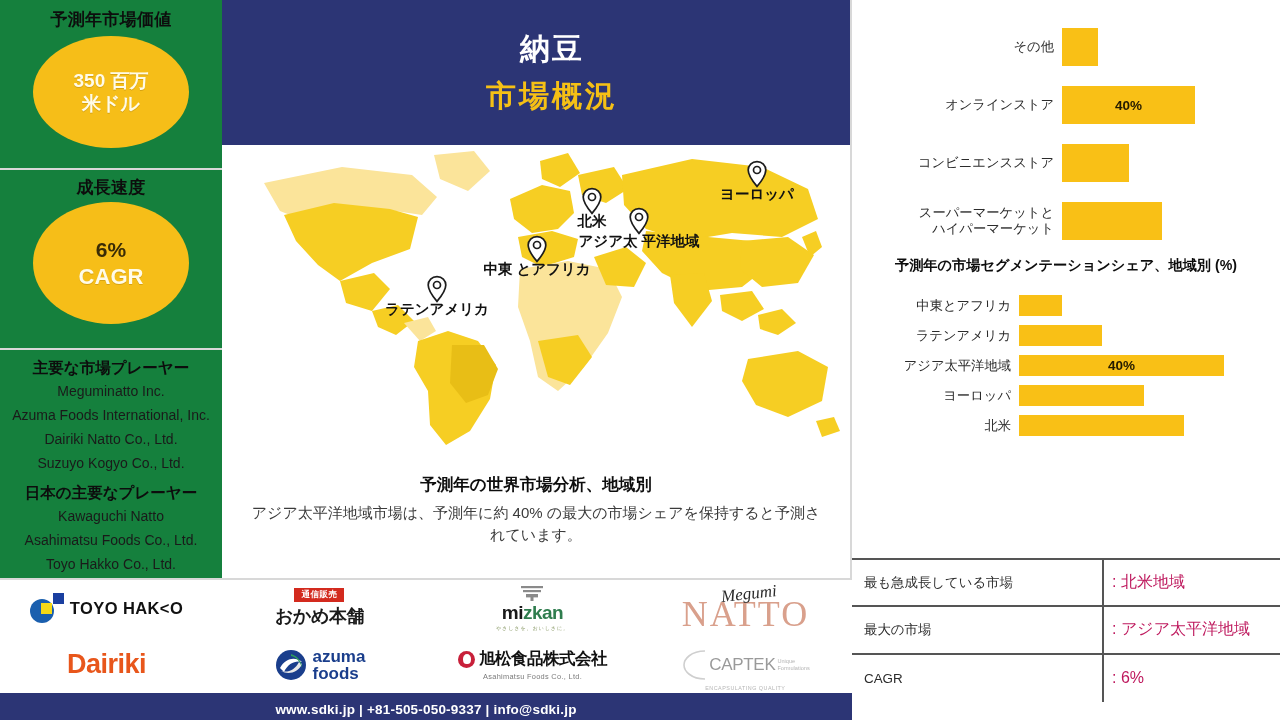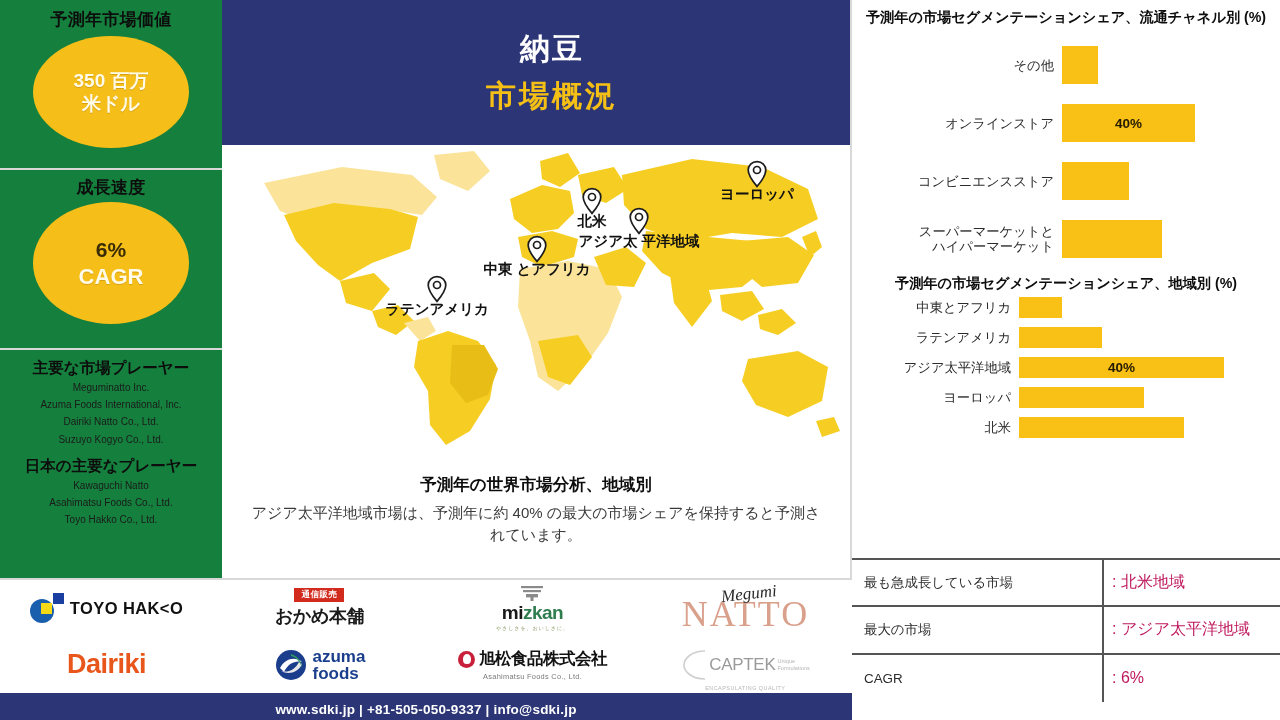--- a/index.html
+++ b/index.html
@@ -42,21 +42,21 @@
   .bubble-l1 { font-size: 19px; font-weight: bold; color: #fffbe8; line-height: 1.25;
                text-shadow: 0 1px 0 rgba(120,80,0,.25); }
   .bubble-l2 { font-size: 19px; font-weight: bold; color: #fffbe8; line-height: 1.25;
                text-shadow: 0 1px 0 rgba(120,80,0,.25); }
   .bubble-num { font-size: 21px; font-weight: bold; color: #3a2c06; line-height: 1.3; }
   .bubble-cagr { font-size: 22px; font-weight: bold; color: #fffbe8; line-height: 1.25;
                  text-shadow: 0 1px 0 rgba(120,80,0,.25); }
 
   .players-title { font-size: 15.5px; font-weight: bold; color: #0d0d0d; margin-top: 2px; }
   .players-title.second { margin-top: 8px; }
-  .player-item { font-size: 10px; color: #1a1a1a; line-height: 1.72; text-align: center; }
+  .player-item { font-size: 14px; color: #1a1a1a; line-height: 1.72; text-align: center; }
 
   
   .center-col {
     position: absolute; left: 222px; top: 0; width: 630px; height: 578px;
     background: #fff; border-right: 2px solid #d8d8d8;
   }
   .center-header {
     height: 145px; background: #2C3575;
     display: flex; flex-direction: column; align-items: center; justify-content: center;
     gap: 6px;
@@ -83,21 +83,21 @@
   
   .right-col {
     position: absolute; left: 852px; top: 0; width: 428px; height: 578px;
     background: #fff; padding: 8px 10px 0 10px;
   }
   .chart-title {
     font-size: 14.2px; font-weight: bold; color: #0d0d0d;
     text-align: center; line-height: 1.3;
   }
   .chart1 { margin-top: 10px; }
-  .chart2 { margin-top: 0; }
+  .chart2 { margin-top: 16px; }
   .bar-row { display: flex; align-items: center; }
   .bar-row.c1 { height: 58px; }
   .bar-row.c2 { height: 30px; }
   .bar-label {
     font-size: 13.3px; color: #2b2b2b; text-align: right;
     line-height: 1.18; white-space: pre-line;
   }
   .c1 .bar-label { width: 200px; padding-right: 8px; }
   .c2 .bar-label { width: 157px; padding-right: 8px; }
   .bar {
@@ -317,21 +317,20 @@
     <div class="map-caption">
       <div class="cap-title">予測年の世界市場分析、地域別</div>
       <div class="cap-body">アジア太平洋地域市場は、予測年に約 40% の最大の市場シェアを保持すると予測されています。</div>
     </div>
   </div>
 
   <div class="vert-sep"></div>
 
   <div class="right-col">
 
-    <div class="chart-title">予測年の市場セグメンテーションシェア、流通チャネル別 (%)</div>
     <div class="chart1">
       <div class="bar-row c1">
         <div class="bar-label">その他</div>
         <div class="bar" style="width:36px">
           <span class="bar-value"></span>
         </div>
       </div>
       <div class="bar-row c1">
         <div class="bar-label">オンラインストア</div>
         <div class="bar" style="width:133px">

